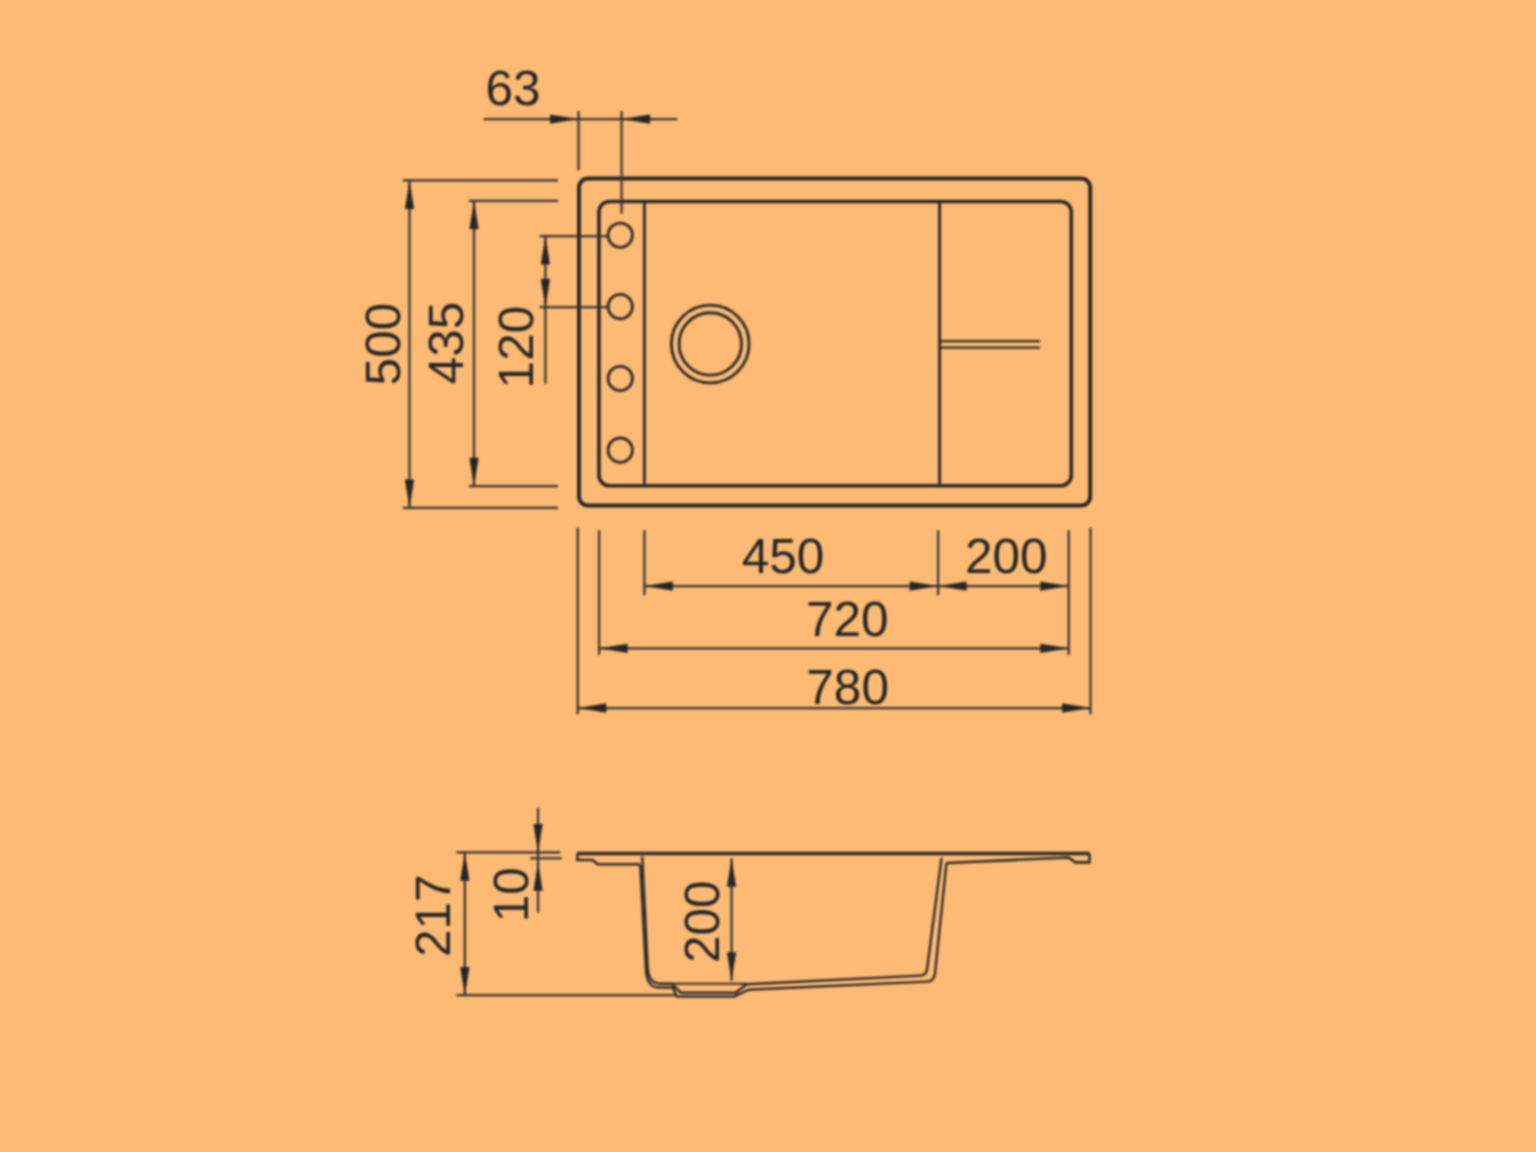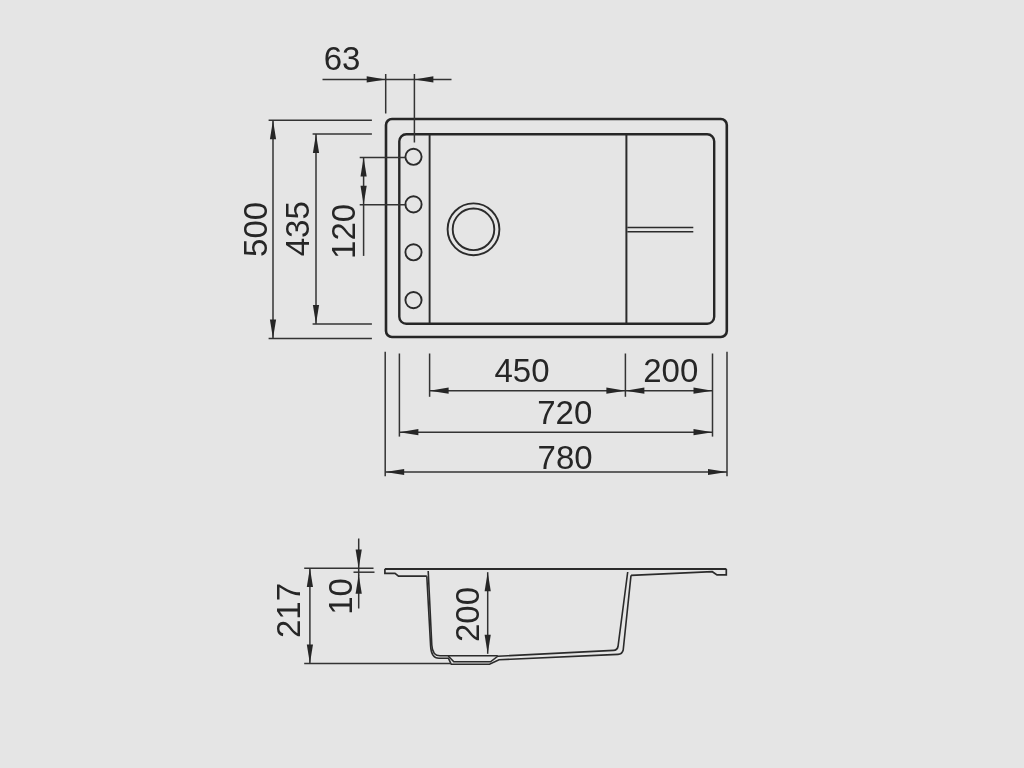--- a/index.html
+++ b/index.html
@@ -1,16 +1,16 @@
 <!DOCTYPE html>
 <html><head>
 <meta charset="utf-8">
 <style>
   html,body{margin:0;padding:0;background:#ffffff;}
-  .page{width:1024px;height:768px;position:relative;background:#e5e5e5;overflow:hidden;}
+  .page{width:1024px;height:768px;position:relative;background:#fdba74;overflow:hidden;}
   svg{position:absolute;left:0;top:0;filter:blur(0.7px);}
   text{font-family:"Liberation Sans",sans-serif;font-size:33px;fill:#262626;}
 </style>
 </head>
 <body>
 <div class="page">
 <svg width="1024" height="768" viewBox="0 0 1024 768">
 
   <rect x="386" y="119" width="340.8" height="218" rx="6" ry="6" fill="none" stroke="#262626" stroke-width="2.6"></rect>
 

